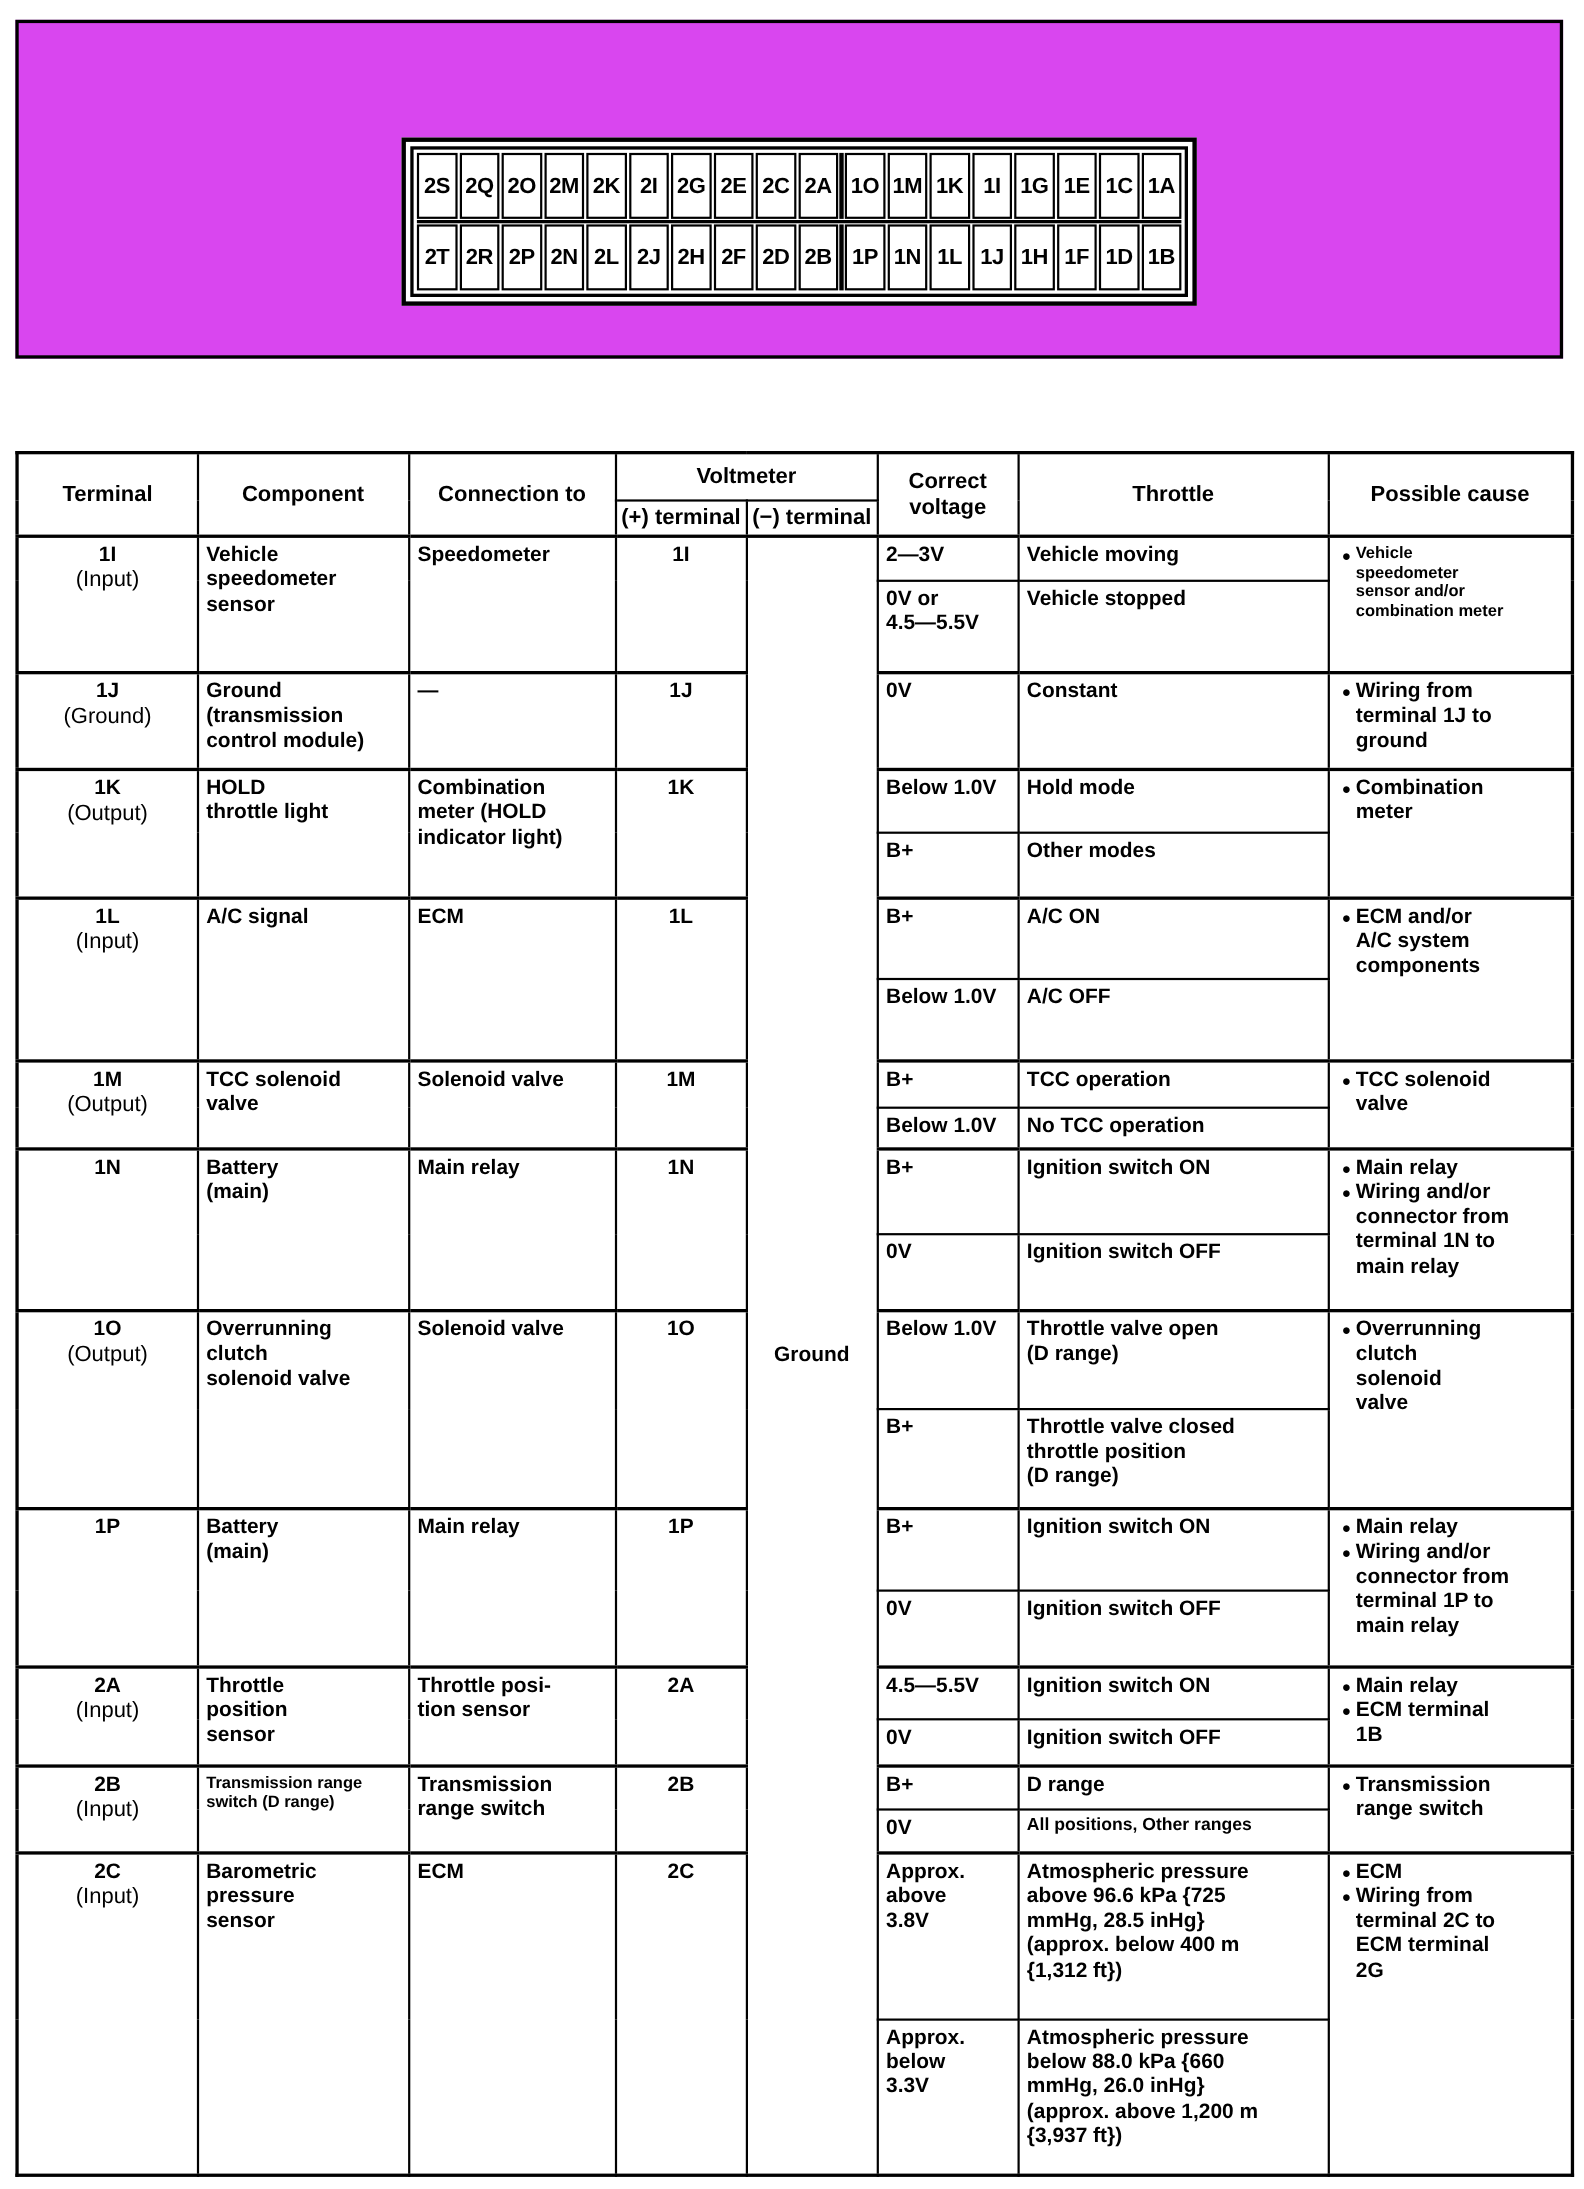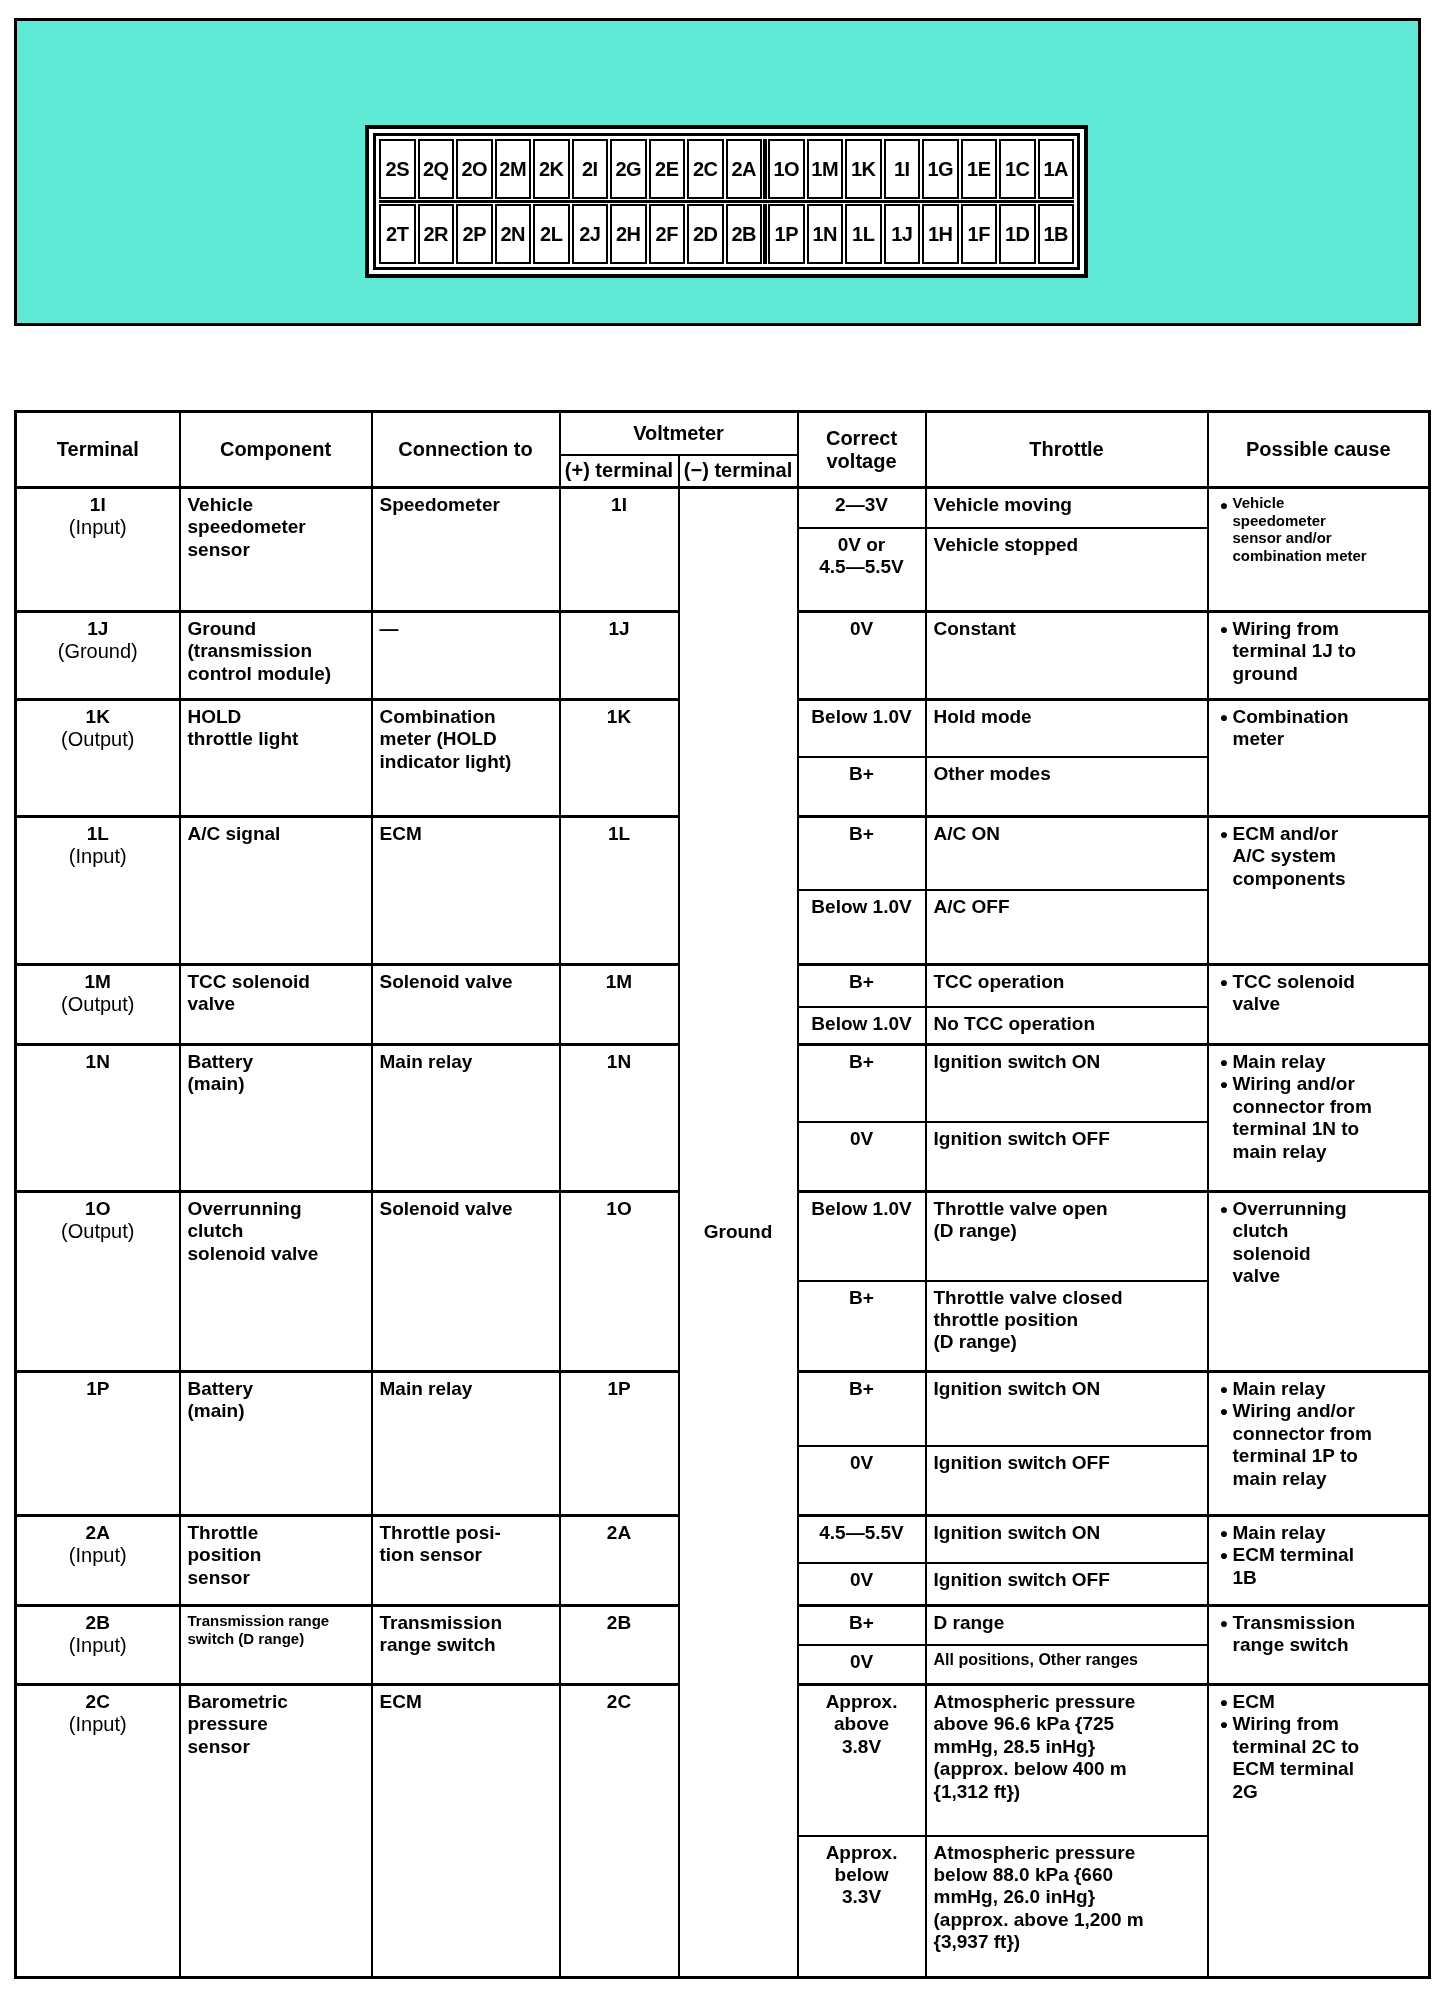--- a/index.html
+++ b/index.html
@@ -3,21 +3,21 @@
 <meta charset="utf-8">
 <style>
   html,body { margin:0; padding:0; background:#fff; }
   .page {
     position:relative; width:1440px; height:1990px; background:#ffffff;
     font-family:"Liberation Sans", sans-serif; color:#000; overflow:hidden;
   }
   
   .figure-box {
     position:absolute; left:14px; top:18px; width:1407px; height:308px;
-    border:3px solid #000; box-sizing:border-box; background:#5eead4;
+    border:3px solid #000; box-sizing:border-box; background:#d946ef;
   }
   .connector {
     position:absolute; left:348px; top:104px; width:723px;
     border:4px solid #000; padding:4px; box-sizing:border-box; background:#fff;
   }
   .connector-inner { border:3px solid #000; padding:2px; }
   .pin-row { display:flex; }
   .pin {
     flex:1; border:2px solid #000; margin:1px; height:60px; box-sizing:border-box;
     display:flex; align-items:center; justify-content:center;
@@ -46,21 +46,21 @@
   table.tv td {
     vertical-align:top; font-weight:700; font-size:19px;
     padding:5px 7px; line-height:1.18;
   }
   tr.major > td { border-top:3px solid #000; }
   thead th { border-bottom:3px solid #000; }
   .cell-terminal { text-align:center; font-size:20px; }
   .terminal-note { font-size:20px; font-weight:400; }
   .cell-plus { text-align:center; }
   .cell-ground { text-align:center; vertical-align:middle !important; }
-  .cell-voltage { text-align:center; font-size:18px; padding:6px 3px;margin-left:48px; }
+  .cell-voltage { text-align:left; font-size:18px; padding:6px 3px;margin-left:48px; }
   .cell-condition { }
   .cell-causes { padding:6px 4px 6px 6px; }
   .cause-item { display:flex; }
   .cause-bullet { width:17px; flex:none; font-size:14px; padding-top:3px; text-align:center; }
   .cause-text { flex:1; white-space:pre-line; }
   .small { font-size:15px !important; }
   .cond-small { font-size:16px !important; }
 </style>
 </head>
 <body>

